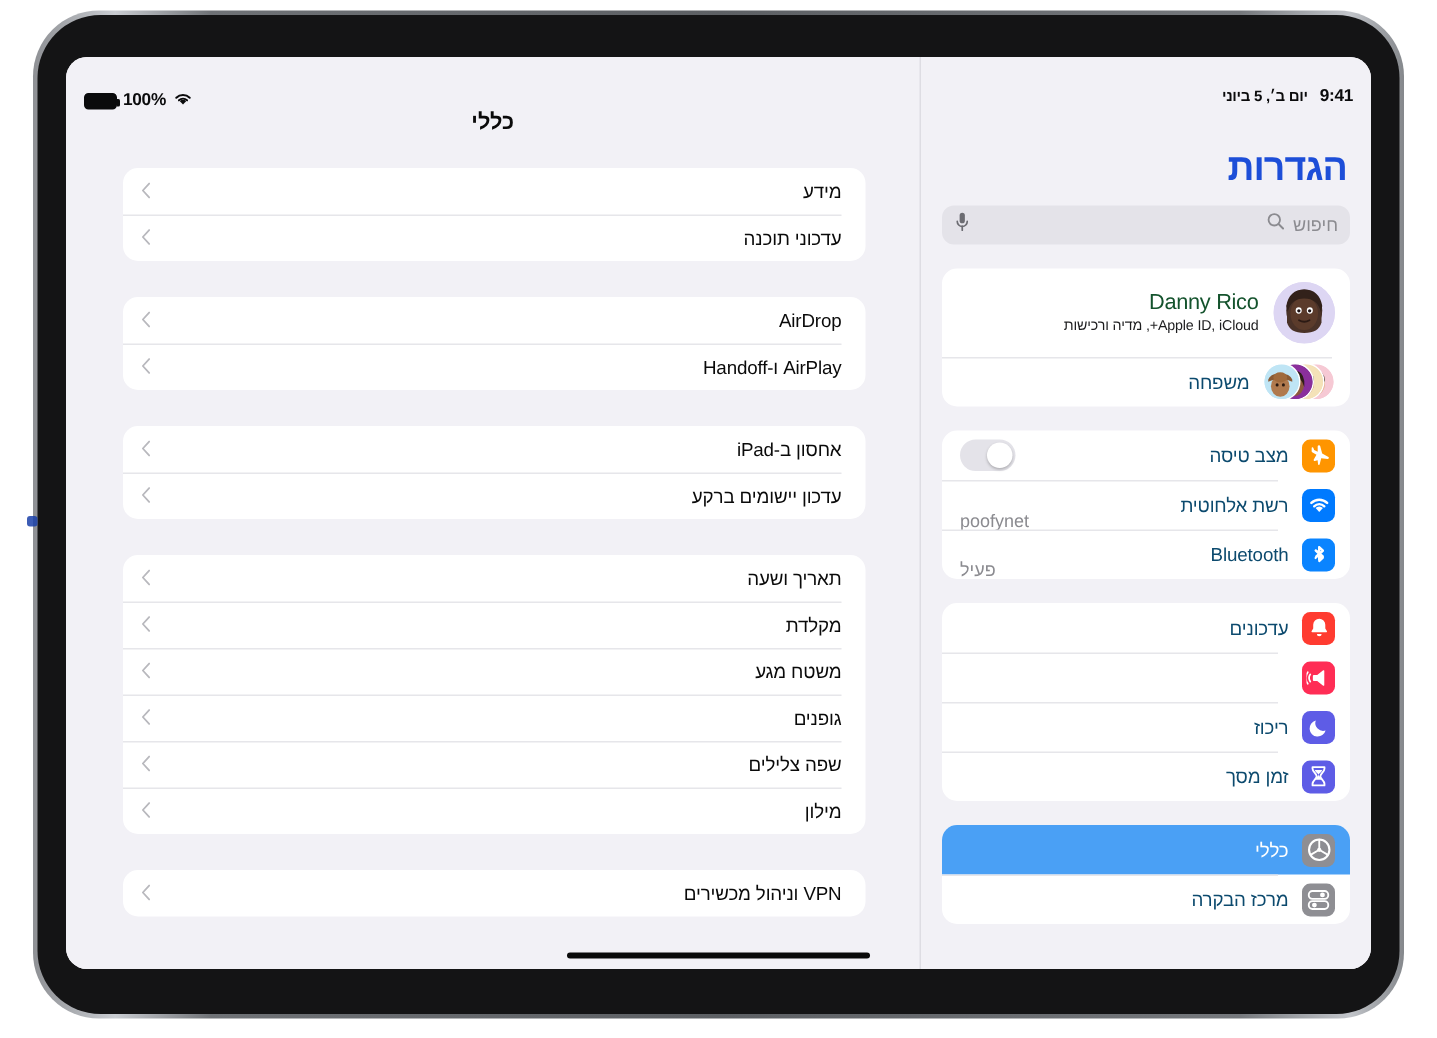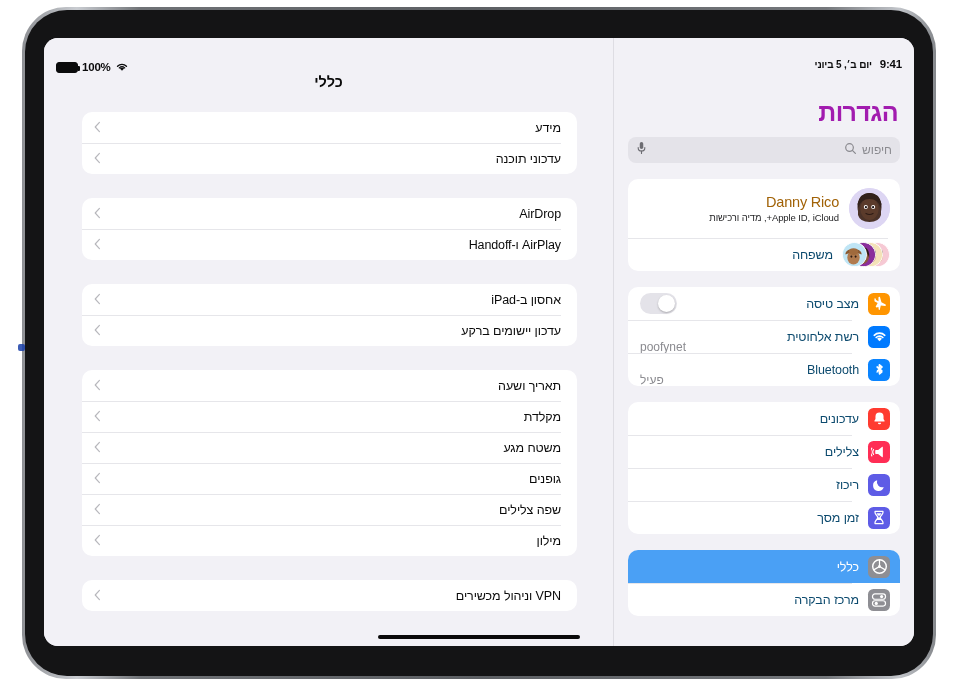--- a/index.html
+++ b/index.html
@@ -161,21 +161,21 @@
     direction: rtl;
     position: relative;
     border-right: none;
     border-left: 1px solid #dedde3;
     padding-top: 24px;
     overflow: hidden;
   }
   .sb-title {
     font-size: 25px;
     font-weight: bold;
-    color: #a21caf;
+    color: #1d4ed8;
     text-align: right;
     padding: 36px 16px 10px 16px;
     letter-spacing: -.6px;
   }
   .search-wrap {
     margin: 0 14px 16px 14px;
     height: 26px;
     background: #e4e3e9;
     border-radius: 8px;
     display: flex;
@@ -230,21 +230,21 @@
   }
   .avatar {
     width: 41px; height: 41px;
     border-radius: 50%;
     background: #ddd6f3;
     flex: 0 0 41px;
     overflow: hidden;
     position: relative;
   }
   .profile-texts { flex: 1; text-align: right; }
-  .profile-name { font-size: 14.5px; color: #a16207; letter-spacing: -.2px; }
+  .profile-name { font-size: 14.5px; color: #14532d; letter-spacing: -.2px; }
   .profile-sub { font-size: 9.5px; color: #1d1d1f; margin-top: 2px; letter-spacing: -.1px; }
   .family-row {
     display: flex;
     align-items: center;
     gap: 9px;
     padding: 0 10px 0 12px;
     height: 33px;
     position: relative;
   }
   .family-row::before {
@@ -537,23 +537,20 @@
             <span class="sb-label">עדכונים</span>
           </span>
         </div>
         <div class="sb-row">
           <span class="sb-icon" style="background:#FF2D55">
             <svg width="16" height="14" viewBox="0 0 17 14">
               <path d="M11.6 1.6 L7.6 4.9 H5.2 a.7.7 0 0 0-.7.7 v2.8 a.7.7 0 0 0 .7.7 h2.4 l4 3.3 a.6.6 0 0 0 1-.5 V2.1 a.6.6 0 0 0-1-.5 z" fill="#fff"></path>
               <path d="M2.7 4.4 a4.6 4.6 0 0 0 0 5.2" stroke="#fff" stroke-width="1.2" fill="none" stroke-linecap="round"></path>
               <path d="M.9 2.9 a7.3 7.3 0 0 0 0 8.2" stroke="#fff" stroke-width="1.2" fill="none" stroke-linecap="round"></path>
             </svg>
-          </span>
-          <span class="sb-text">
-            <span class="sb-label">צלילים</span>
           </span>
         </div>
         <div class="sb-row">
           <span class="sb-icon" style="background:#5E5CE6">
             <svg width="14" height="14" viewBox="0 0 16 16">
               <path d="M13.4 10.3 A6 6 0 0 1 5.9 2.7 a6.2 6.2 0 1 0 7.5 7.6 z" fill="#fff"></path>
             </svg>
           </span>
           <span class="sb-text">
             <span class="sb-label">ריכוז</span>

